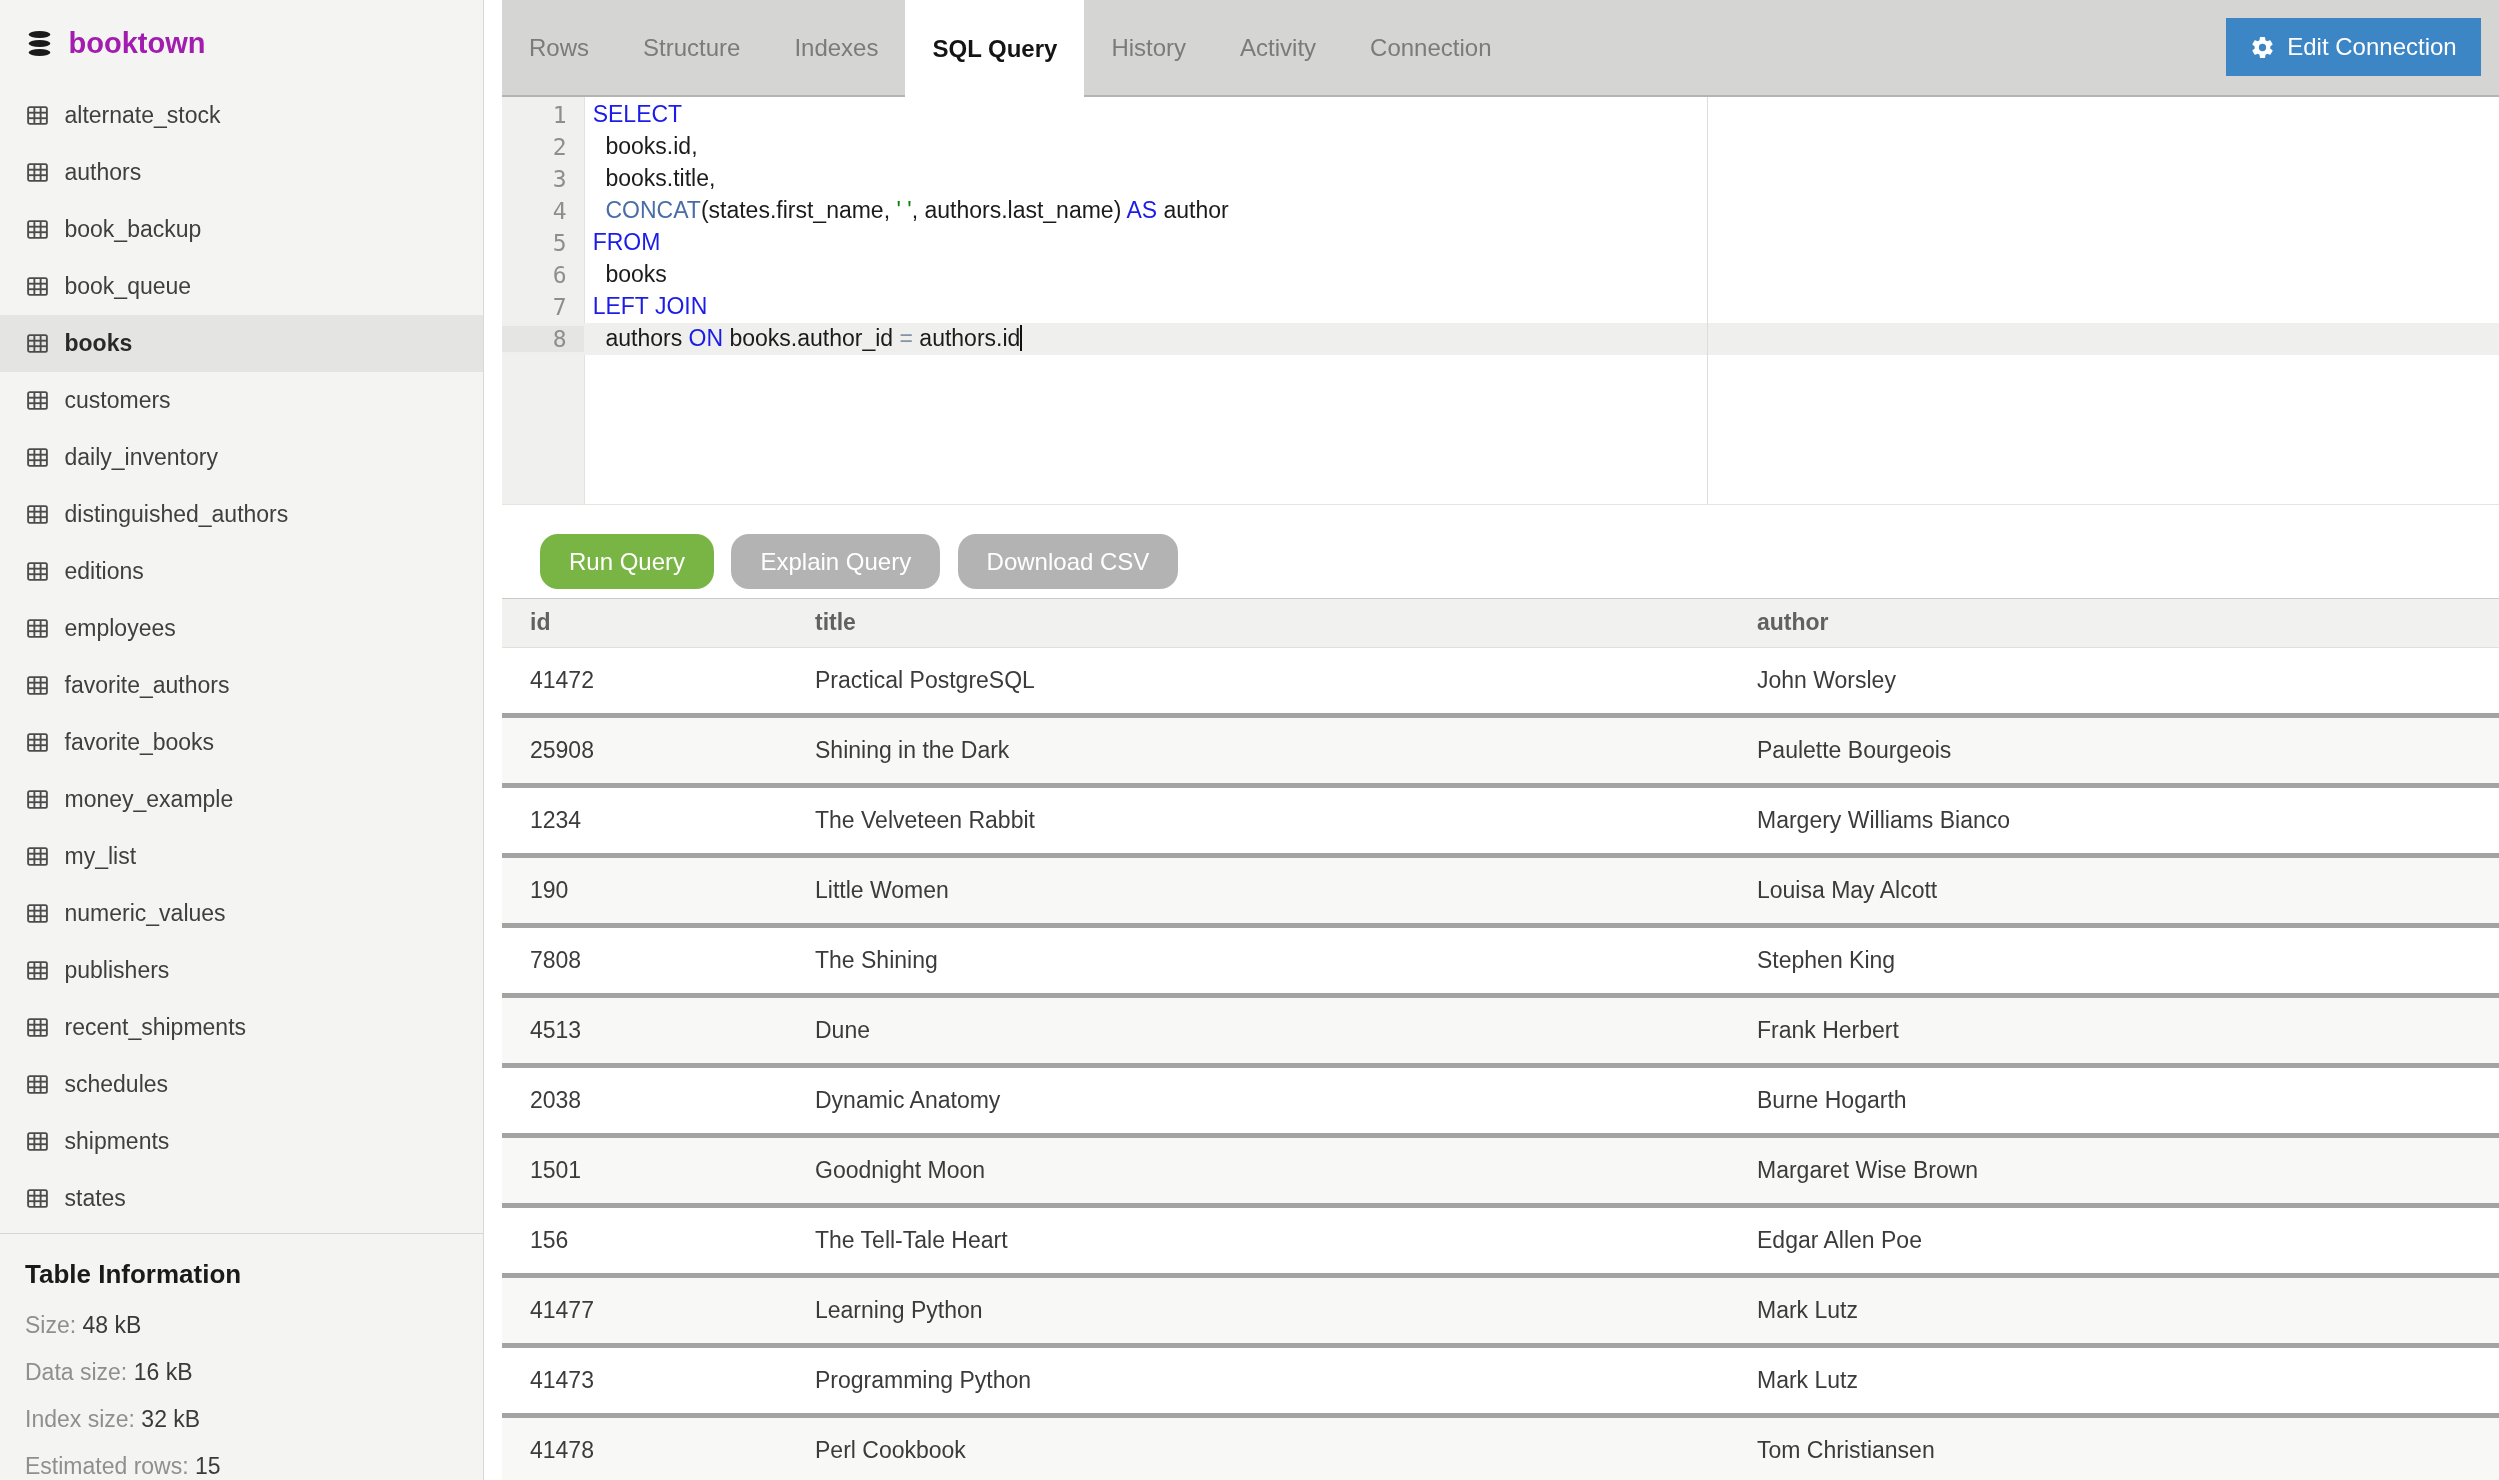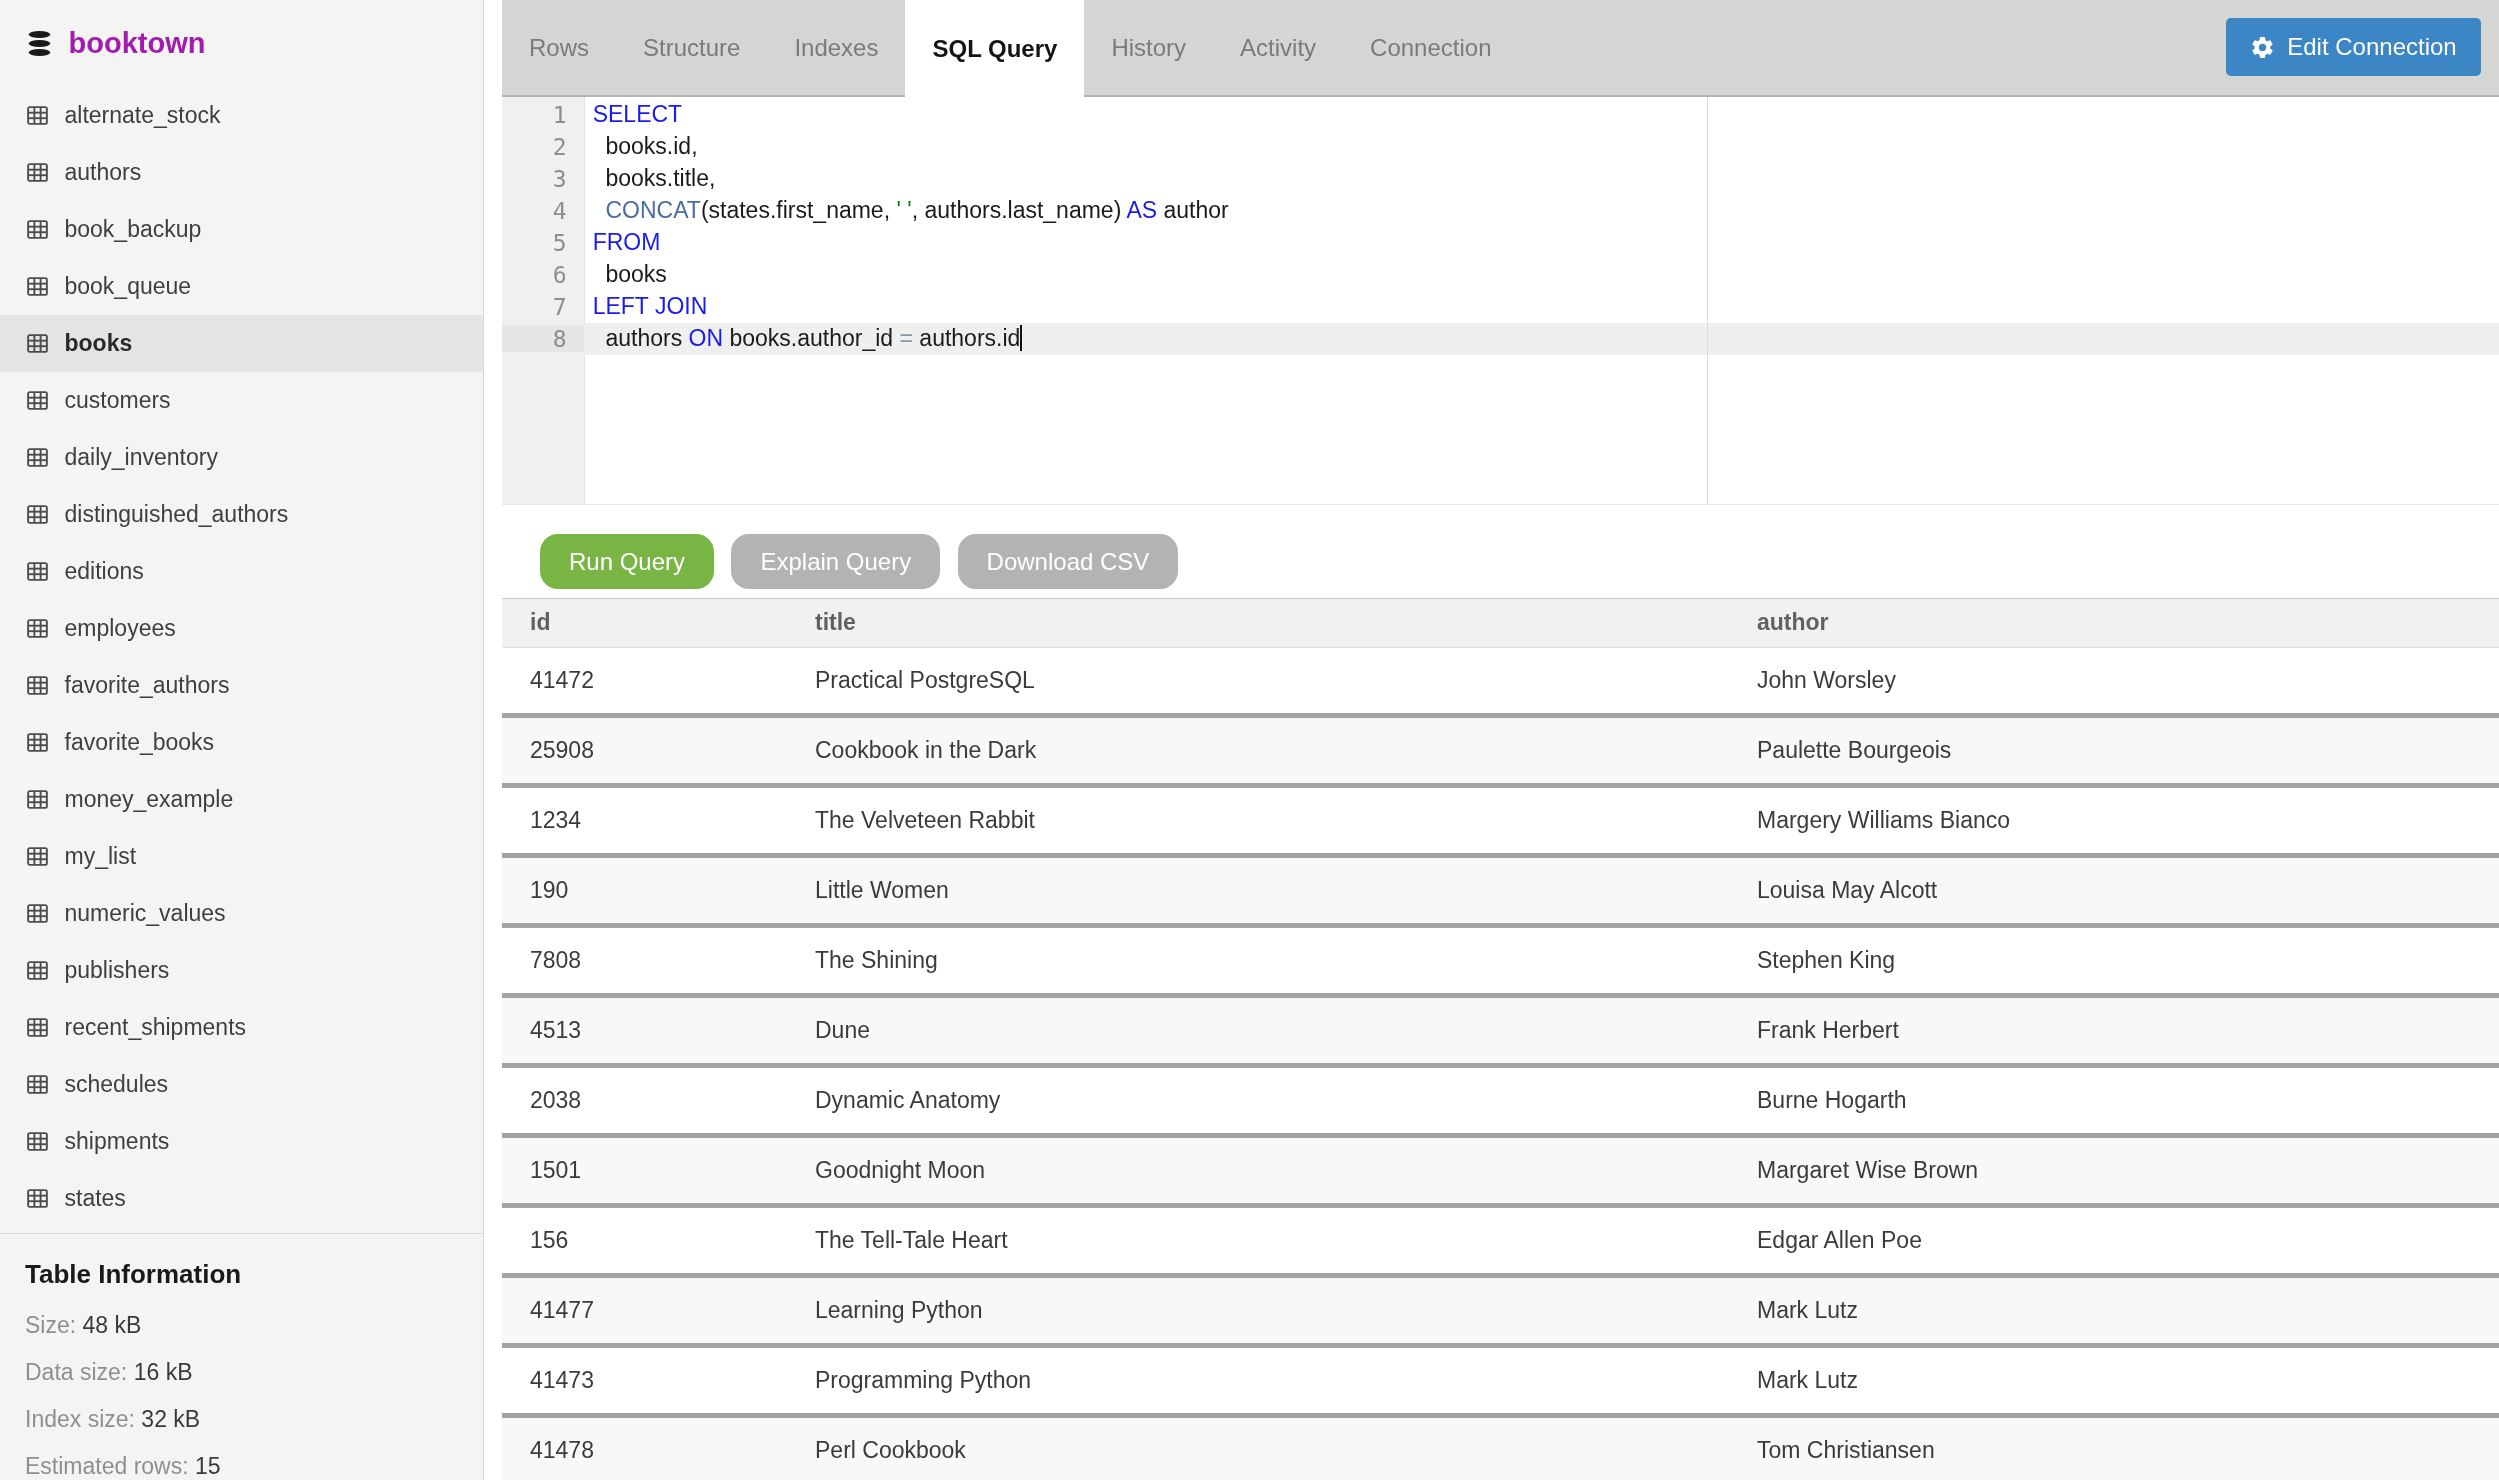--- a/index.html
+++ b/index.html
@@ -34,21 +34,21 @@
   
   .main{position:absolute;left:502px;top:0;right:0;height:1480px;overflow:hidden}
 
   .tabbar{height:95px;background:#d5d5d3;border-bottom:2.9px solid #b4b4b2;
     display:flex;align-items:stretch;position:relative}
   .tab{padding:0 27px;display:flex;align-items:center;font-size:24px;color:#7b7b7b;cursor:pointer}
   .tab.active{background:#fff;color:#141414;font-weight:600;margin-bottom:-2.9px}
   .btn-edit{
     position:absolute;right:19.3px;top:18.4px;height:58px;padding:0 24px;
     display:flex;align-items:center;gap:12.6px;background:var(--accent);
-    border:none;border-radius:5px;color:#fff;font-size:24px;font-family:inherit;cursor:pointer}
+    border:none;border-radius:0;color:#fff;font-size:24px;font-family:inherit;cursor:pointer}
 
   
   .editor{position:relative;height:407px;border-bottom:1px solid #e5e5e3;overflow:hidden;background:#fff}
   .gutter{position:absolute;left:0;top:0;bottom:0;width:82px;background:#f0f0ef;
     border-right:1px solid #e2e2e0;z-index:0}
   .vdivider{position:absolute;left:1205px;top:0;bottom:0;width:1px;background:#dcdcda;z-index:3}
   .code-lines{position:absolute;left:0;top:1.9px;right:0;z-index:1}
   .code-line{display:flex;height:32px;align-items:center}
   .code-line.active{background:#efefee}
   .lnum{width:82px;flex:none;text-align:right;padding-right:17.4px;box-sizing:border-box;
@@ -384,21 +384,21 @@
         </tr>
       </thead>
     <tbody id="results-body">
         <tr>
           <td>41472</td>
           <td>Practical PostgreSQL</td>
           <td>John Worsley</td>
         </tr>
         <tr>
           <td>25908</td>
-          <td>Cookbook in the Dark</td>
+          <td>Shining in the Dark</td>
           <td>Paulette Bourgeois</td>
         </tr>
         <tr>
           <td>1234</td>
           <td>The Velveteen Rabbit</td>
           <td>Margery Williams Bianco</td>
         </tr>
         <tr>
           <td>190</td>
           <td>Little Women</td>

